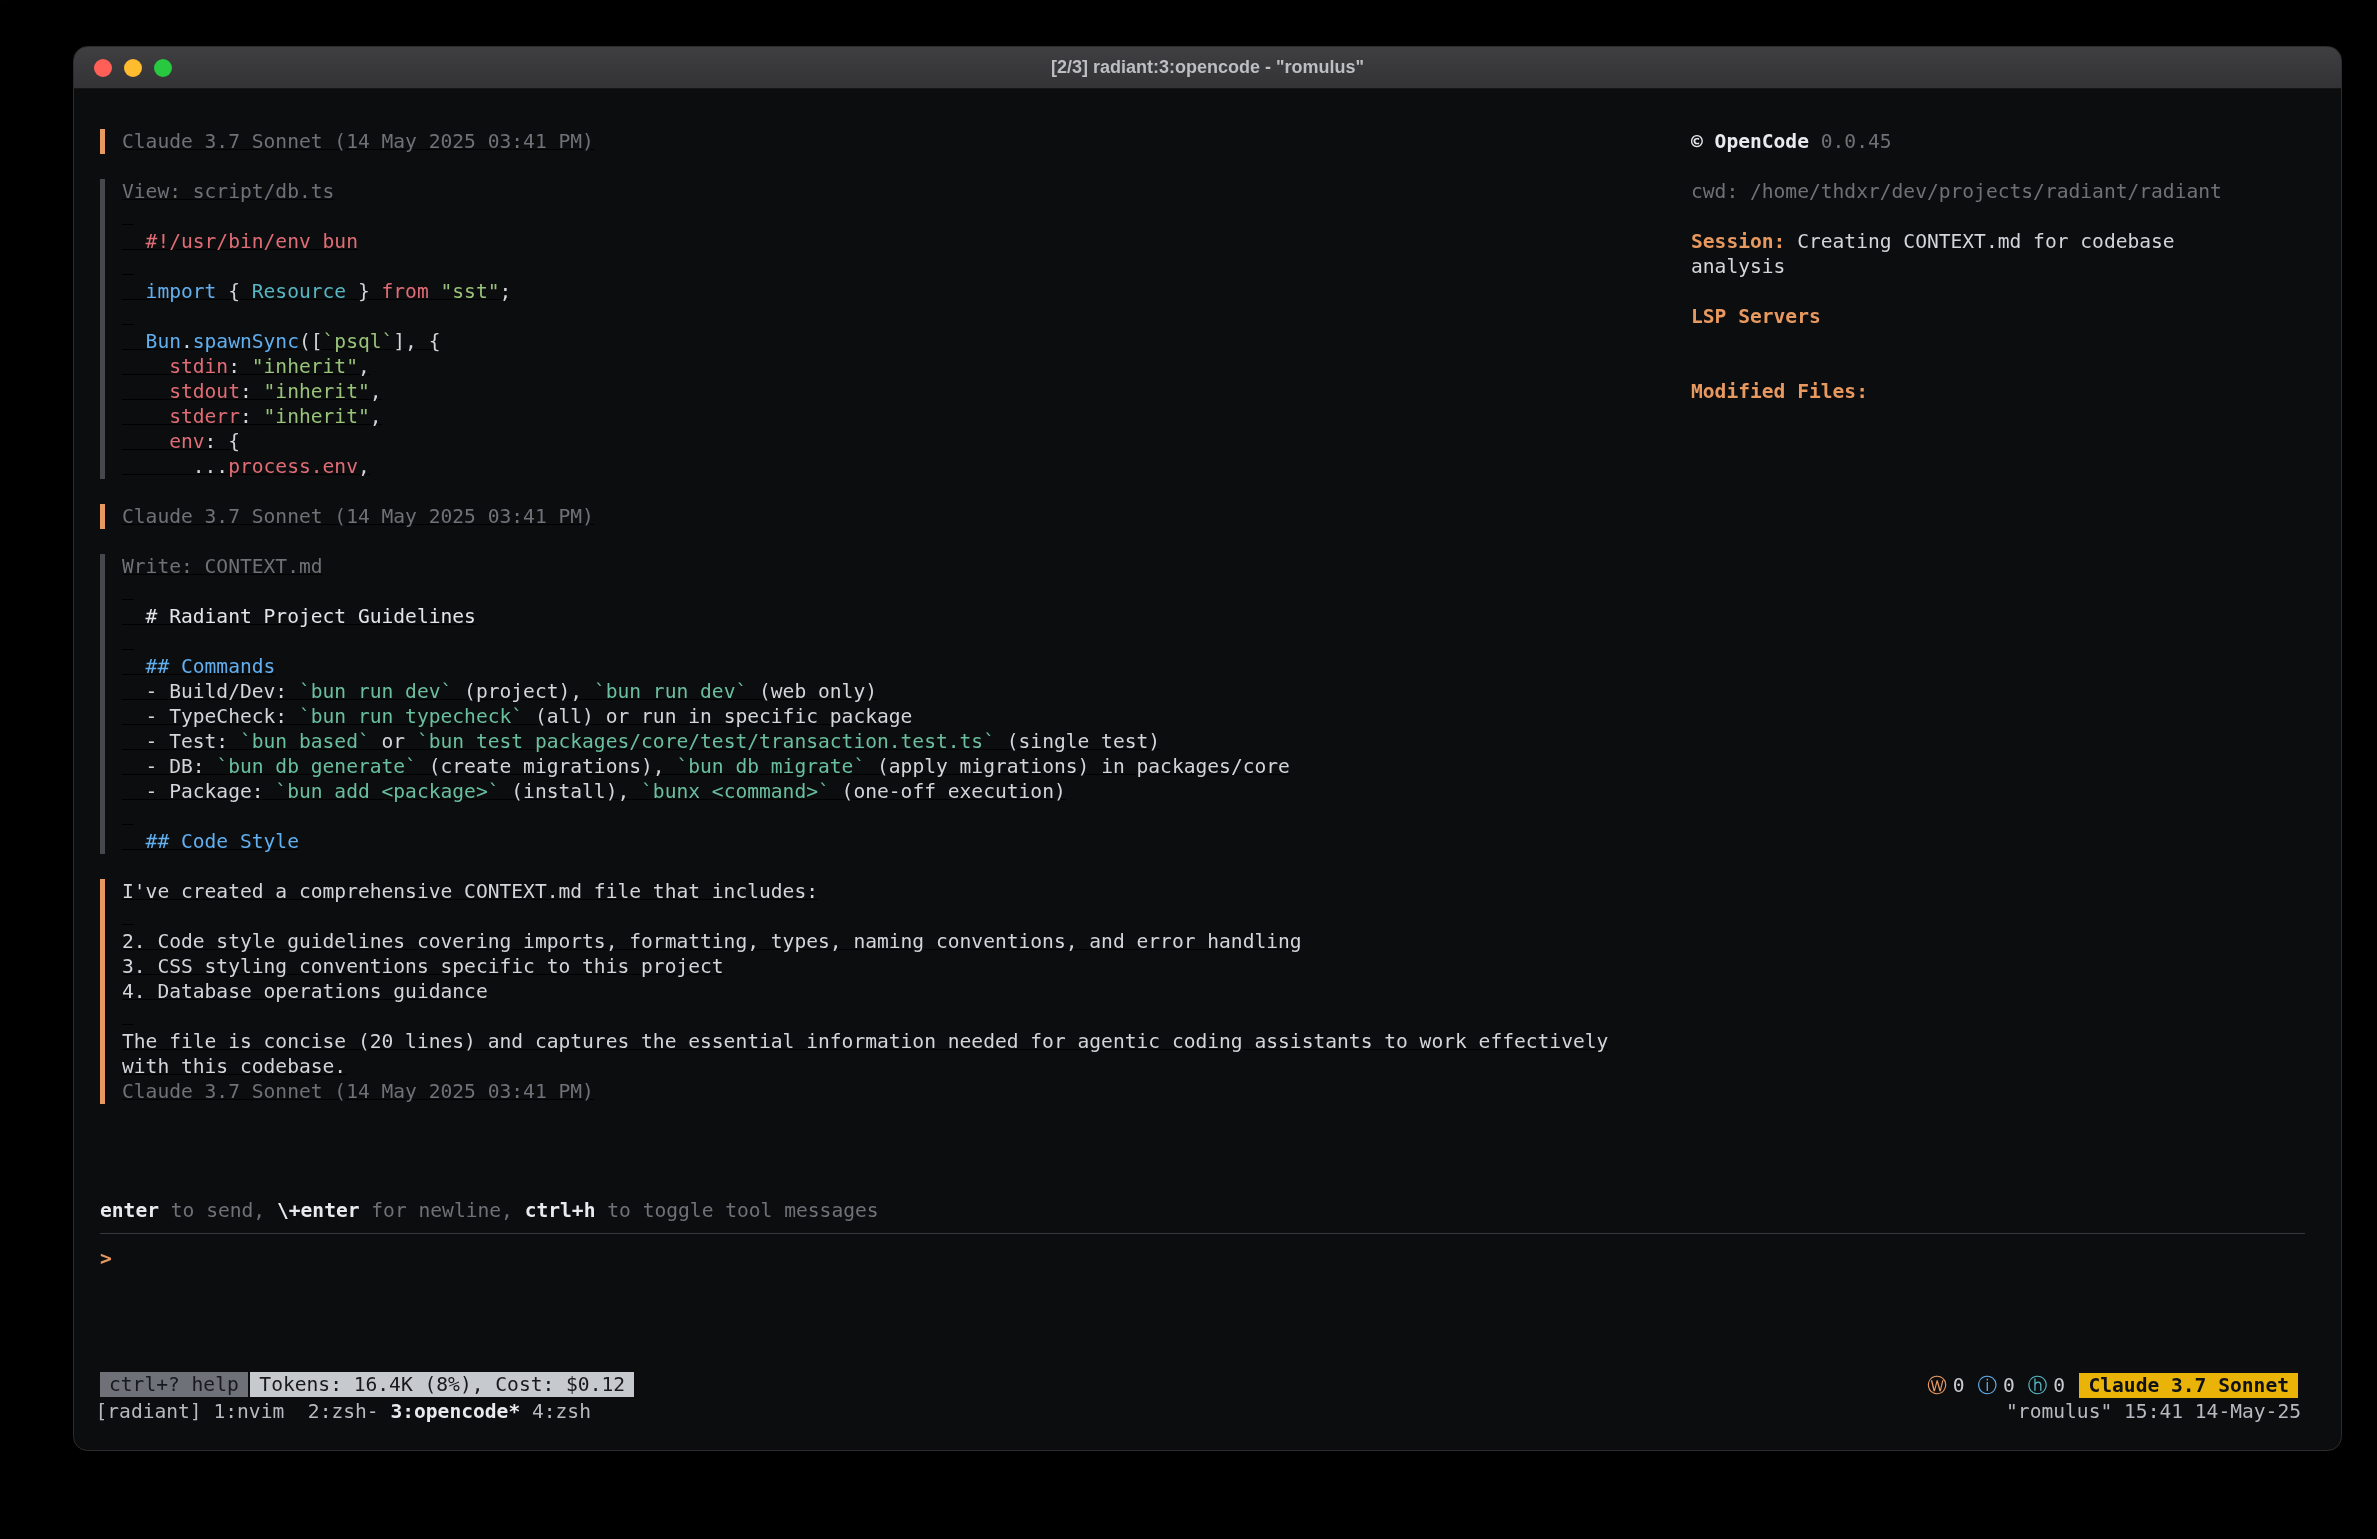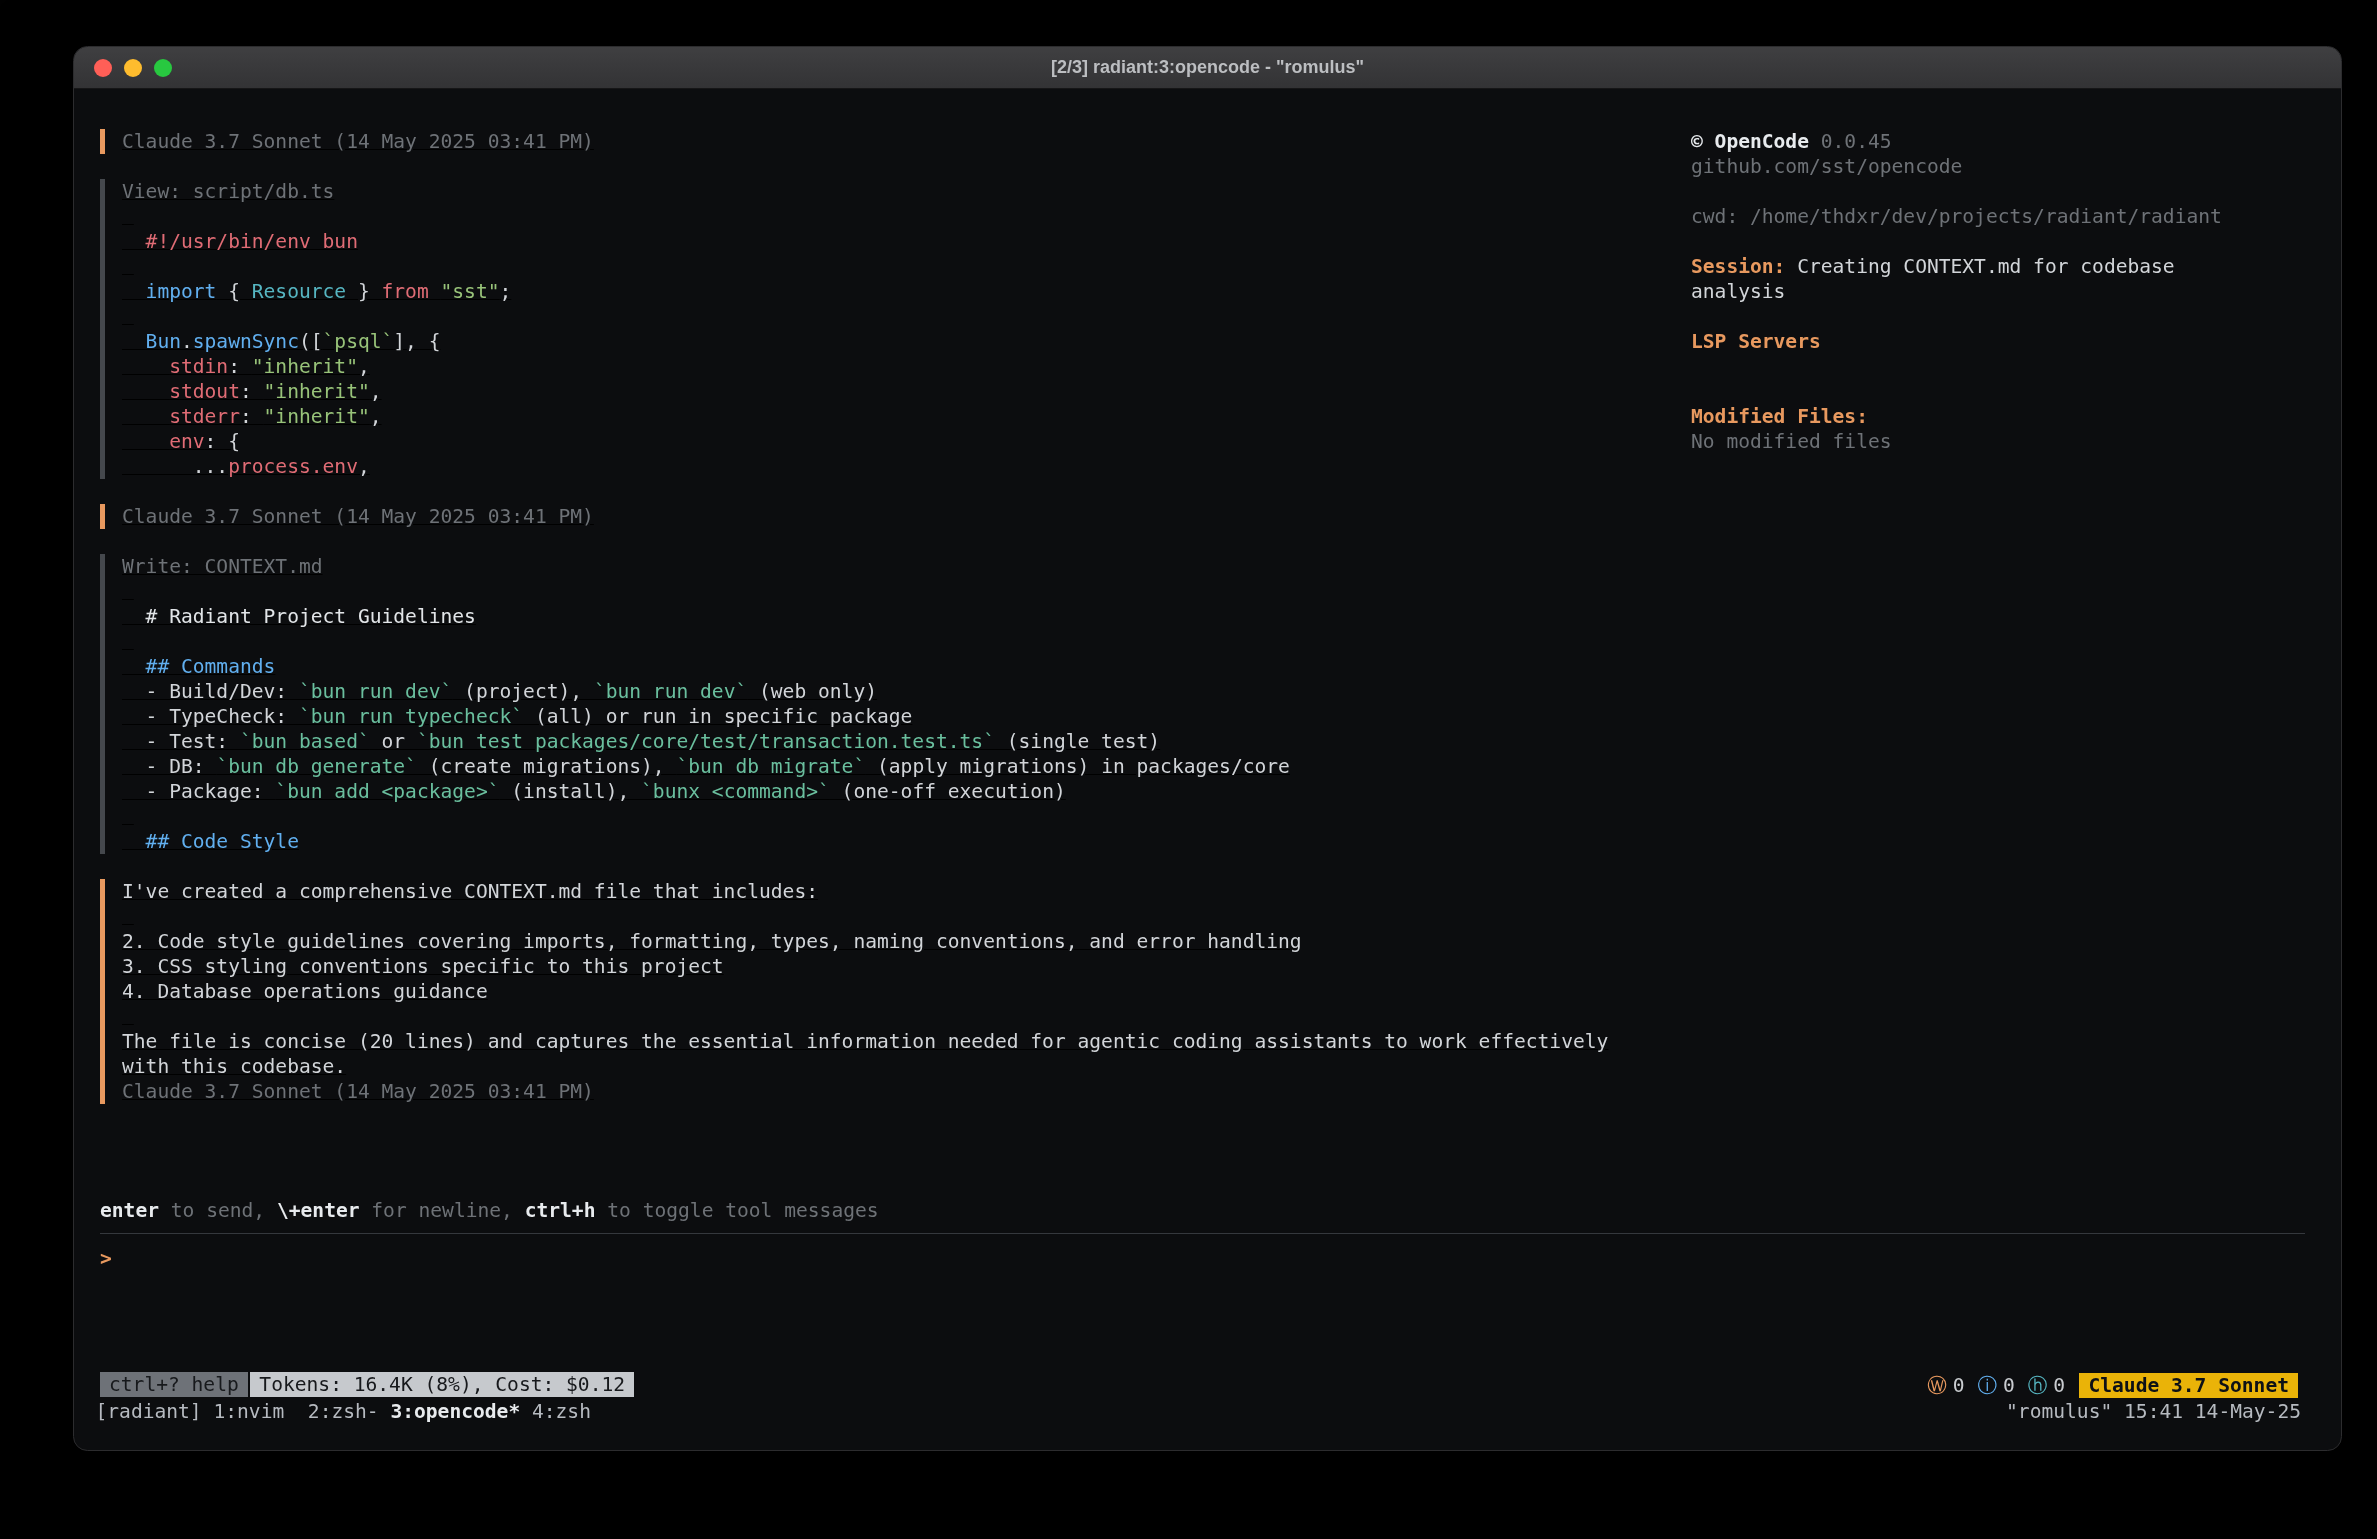--- a/index.html
+++ b/index.html
@@ -142,32 +142,30 @@
     <div class="help-line">
         <div class="line"><span class="c-bold">enter</span><span class="c-dim"> to send, </span><span class="c-bold">\+enter</span><span class="c-dim"> for newline, </span><span class="c-bold">ctrl+h</span><span class="c-dim"> to toggle tool messages</span></div>
       </div>
 
     <div class="separator"></div>
 
     <div class="prompt-line"><span class="sym">&gt;</span></div>
 
     <div class="sidebar">
         <div class="line"><span class="c-bold">© OpenCode</span><span class="c-dim"> 0.0.45</span></div>
-        <div class="line"><span class="c-dim">github.com/sst/opencode</span></div>
         <div class="line">&nbsp;</div>
         <div class="line"><span class="c-dim">cwd: /home/thdxr/dev/projects/radiant/radiant</span></div>
         <div class="line">&nbsp;</div>
         <div class="line"><span class="c-orangeBold">Session:</span><span> Creating CONTEXT.md for codebase</span></div>
         <div class="line"><span>analysis</span></div>
         <div class="line">&nbsp;</div>
         <div class="line"><span class="c-orangeBold">LSP Servers</span></div>
         <div class="line">&nbsp;</div>
         <div class="line">&nbsp;</div>
         <div class="line"><span class="c-orangeBold">Modified Files:</span></div>
-        <div class="line"><span class="c-dim">No modified files</span></div>
       </div>
 
     <div class="statusbar">
       <span class="chip chip-help">ctrl+? help</span>
       <span class="chip chip-tokens">Tokens: 16.4K (8%), Cost: $0.12</span>
       <span class="right-cluster">
         <span class="diagnostics">
             <span class="diag">
               <span class="c-orange">Ⓦ</span>
               <span class="diag-n">0</span>

